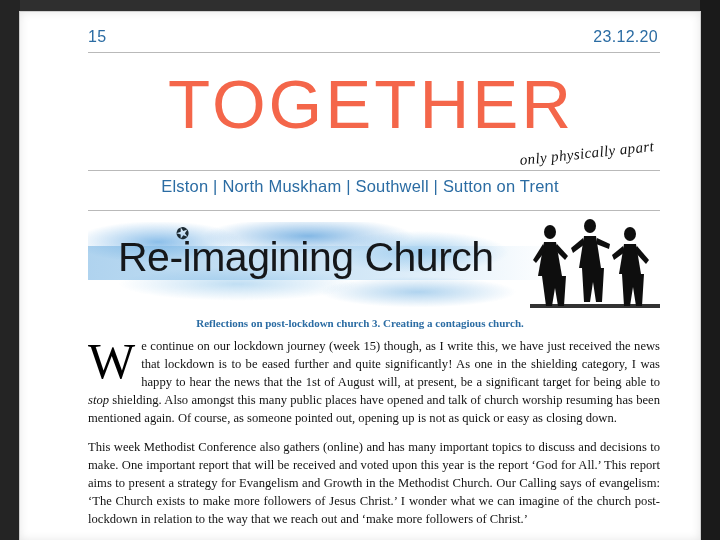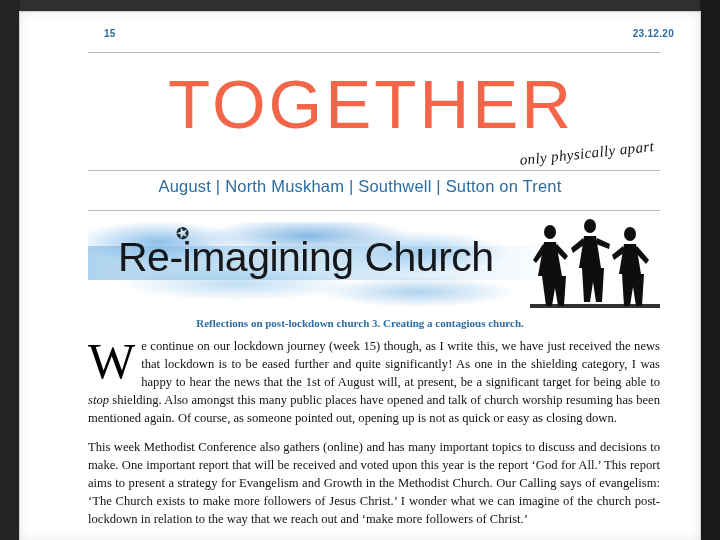--- a/index.html
+++ b/index.html
@@ -35,26 +35,26 @@
     left: 40px;
     top: 0;
     width: 600px;
     height: 100%;
   }
 
   
   .hdr {
     position: absolute;
     top: 16px;
-    left: 16px;
+    left: 0;
     width: 600px;
     height: 16px;
     font-family: "Liberation Sans", sans-serif;
-    font-size: 10px;
-    font-weight: bold;
+    font-size: 16px;
+    font-weight: normal;
     color: #2b6ca3;
     letter-spacing: 0.3px;
   }
   .hdr .pgnum { position: absolute; left: 28px; top: 0; }
   .hdr .date  { position: absolute; right: 2px; top: 0; }
 
   .rule {
     position: absolute;
     left: 28px;
     width: 572px;
@@ -234,21 +234,21 @@
         <span class="date">23.12.20</span>
       </div>
       <div class="rule r1"></div>
 
       <div class="masthead">
         <div class="together">TOGETHER</div>
         <div class="tagline">only physically apart</div>
       </div>
       <div class="rule r2"></div>
 
-      <div class="places">August | North Muskham | Southwell | Sutton on Trent</div>
+      <div class="places">Elston | North Muskham | Southwell | Sutton on Trent</div>
       <div class="rule r3"></div>
 
       <div class="banner">
         <div class="wash"></div>
         <div class="wash2"></div>
         <div class="bird">✪</div>
         <div class="title">Re-imagining Church</div>
         <svg class="figs" viewBox="0 0 130 92">
           <g fill="#0e0e0e">
             <ellipse cx="20" cy="14" rx="6" ry="7"></ellipse>

